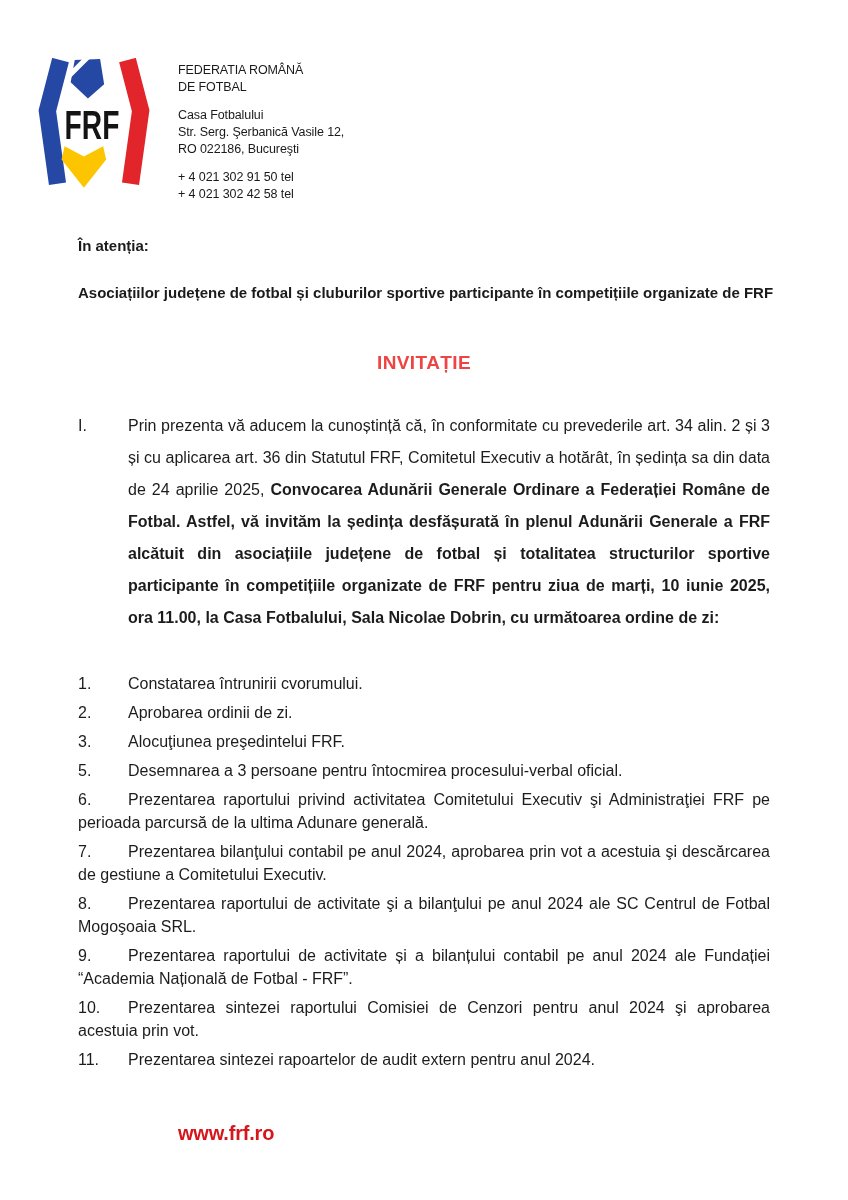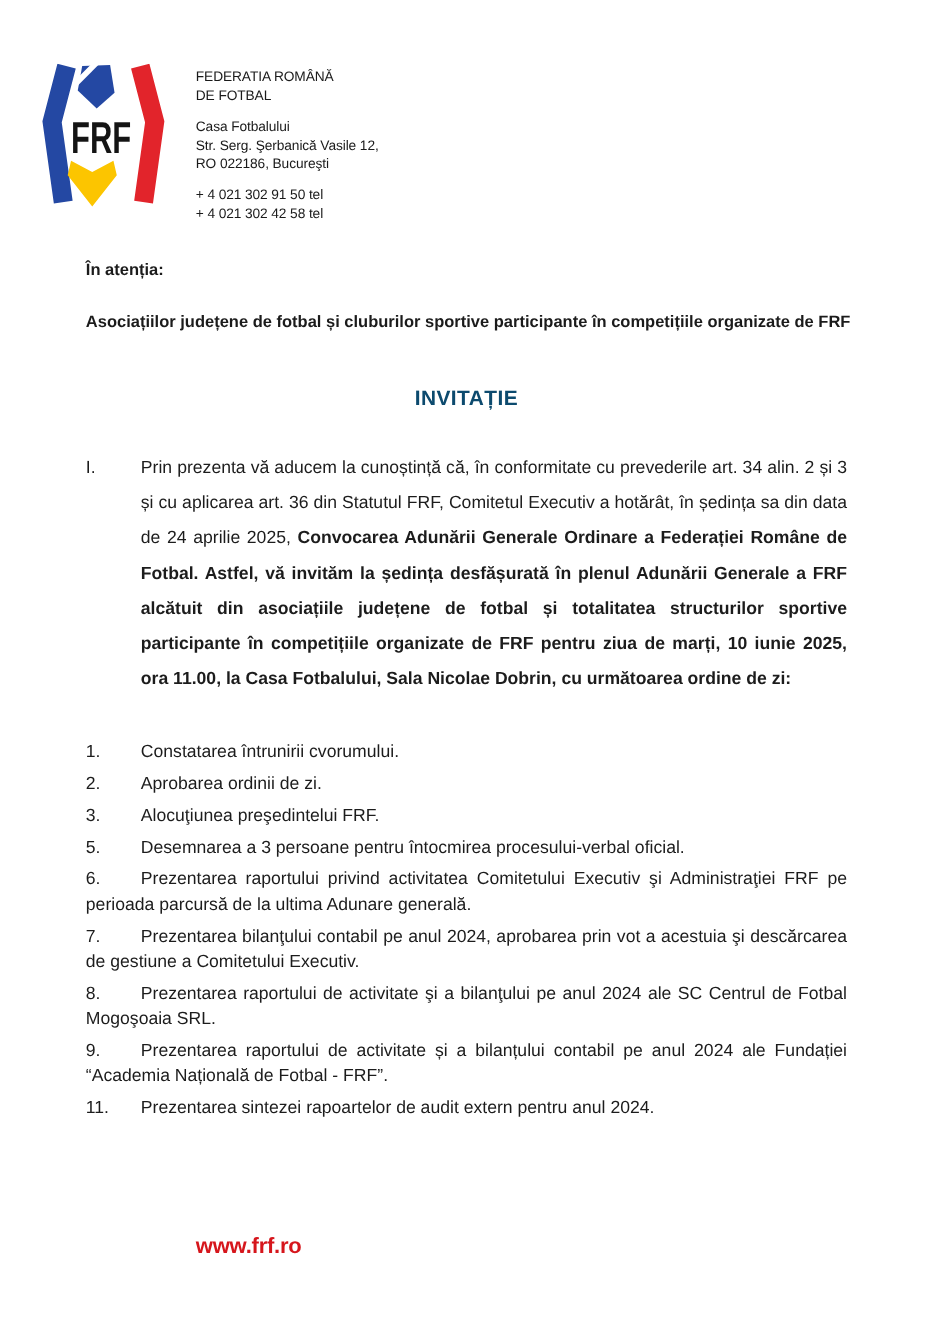--- a/index.html
+++ b/index.html
@@ -53,21 +53,21 @@
   .doc-title {
     position: absolute;
     top: 352px;
     left: 0;
     width: 100%;
     margin: 0;
     text-align: center;
     font-size: 19px;
     font-weight: 700;
     letter-spacing: 0.4px;
-    color: #0c4a6e;
+    color: #ef4444;
   }
 
   
   .preamble {
     position: absolute;
     left: 128px;
     top: 410px;
     width: 642px;
     font-size: 16px;
     line-height: 32px;
@@ -161,20 +161,21 @@
 
   <ol class="agenda">
     <li><span class="num">1.</span><span class="txt">Constatarea întrunirii cvorumului.</span></li>
     <li><span class="num">2.</span><span class="txt">Aprobarea ordinii de zi.</span></li>
     <li><span class="num">3.</span><span class="txt">Alocuţiunea preşedintelui FRF.</span></li>
     <li><span class="num">5.</span><span class="txt">Desemnarea a 3 persoane pentru întocmirea procesului-verbal oficial.</span></li>
     <li><span class="num">6.</span><span class="txt">Prezentarea raportului privind activitatea Comitetului Executiv şi Administraţiei FRF pe perioada parcursă de la ultima Adunare generală.</span></li>
     <li><span class="num">7.</span><span class="txt">Prezentarea bilanţului contabil pe anul 2024, aprobarea prin vot a acestuia şi descărcarea de gestiune a Comitetului Executiv.</span></li>
     <li><span class="num">8.</span><span class="txt">Prezentarea raportului de activitate şi a bilanţului pe anul 2024 ale SC Centrul de Fotbal Mogoşoaia SRL.</span></li>
     <li><span class="num">9.</span><span class="txt">Prezentarea raportului de activitate și a bilanțului contabil pe anul 2024 ale Fundației “Academia Națională de Fotbal - FRF”.</span></li>
+    <li><span class="num">10.</span><span class="txt">Prezentarea sintezei raportului Comisiei de Cenzori pentru anul 2024 şi aprobarea acestuia prin vot.</span></li>
     <li><span class="num">11.</span><span class="txt">Prezentarea sintezei rapoartelor de audit extern pentru anul 2024.</span></li>
   </ol>
 
   <footer class="page-footer">
     <a class="website">www.frf.ro</a>
   </footer>
 
 </div>
 
 </body></html>

